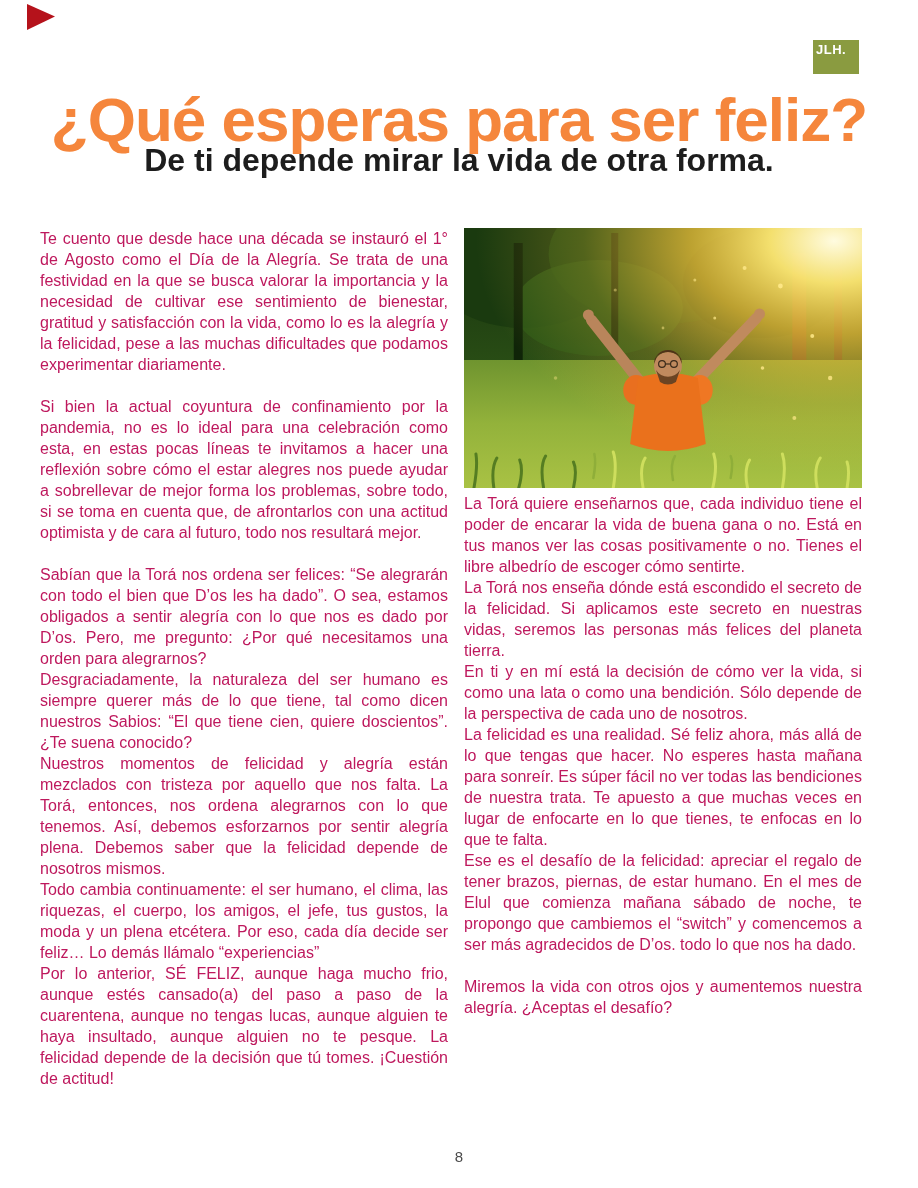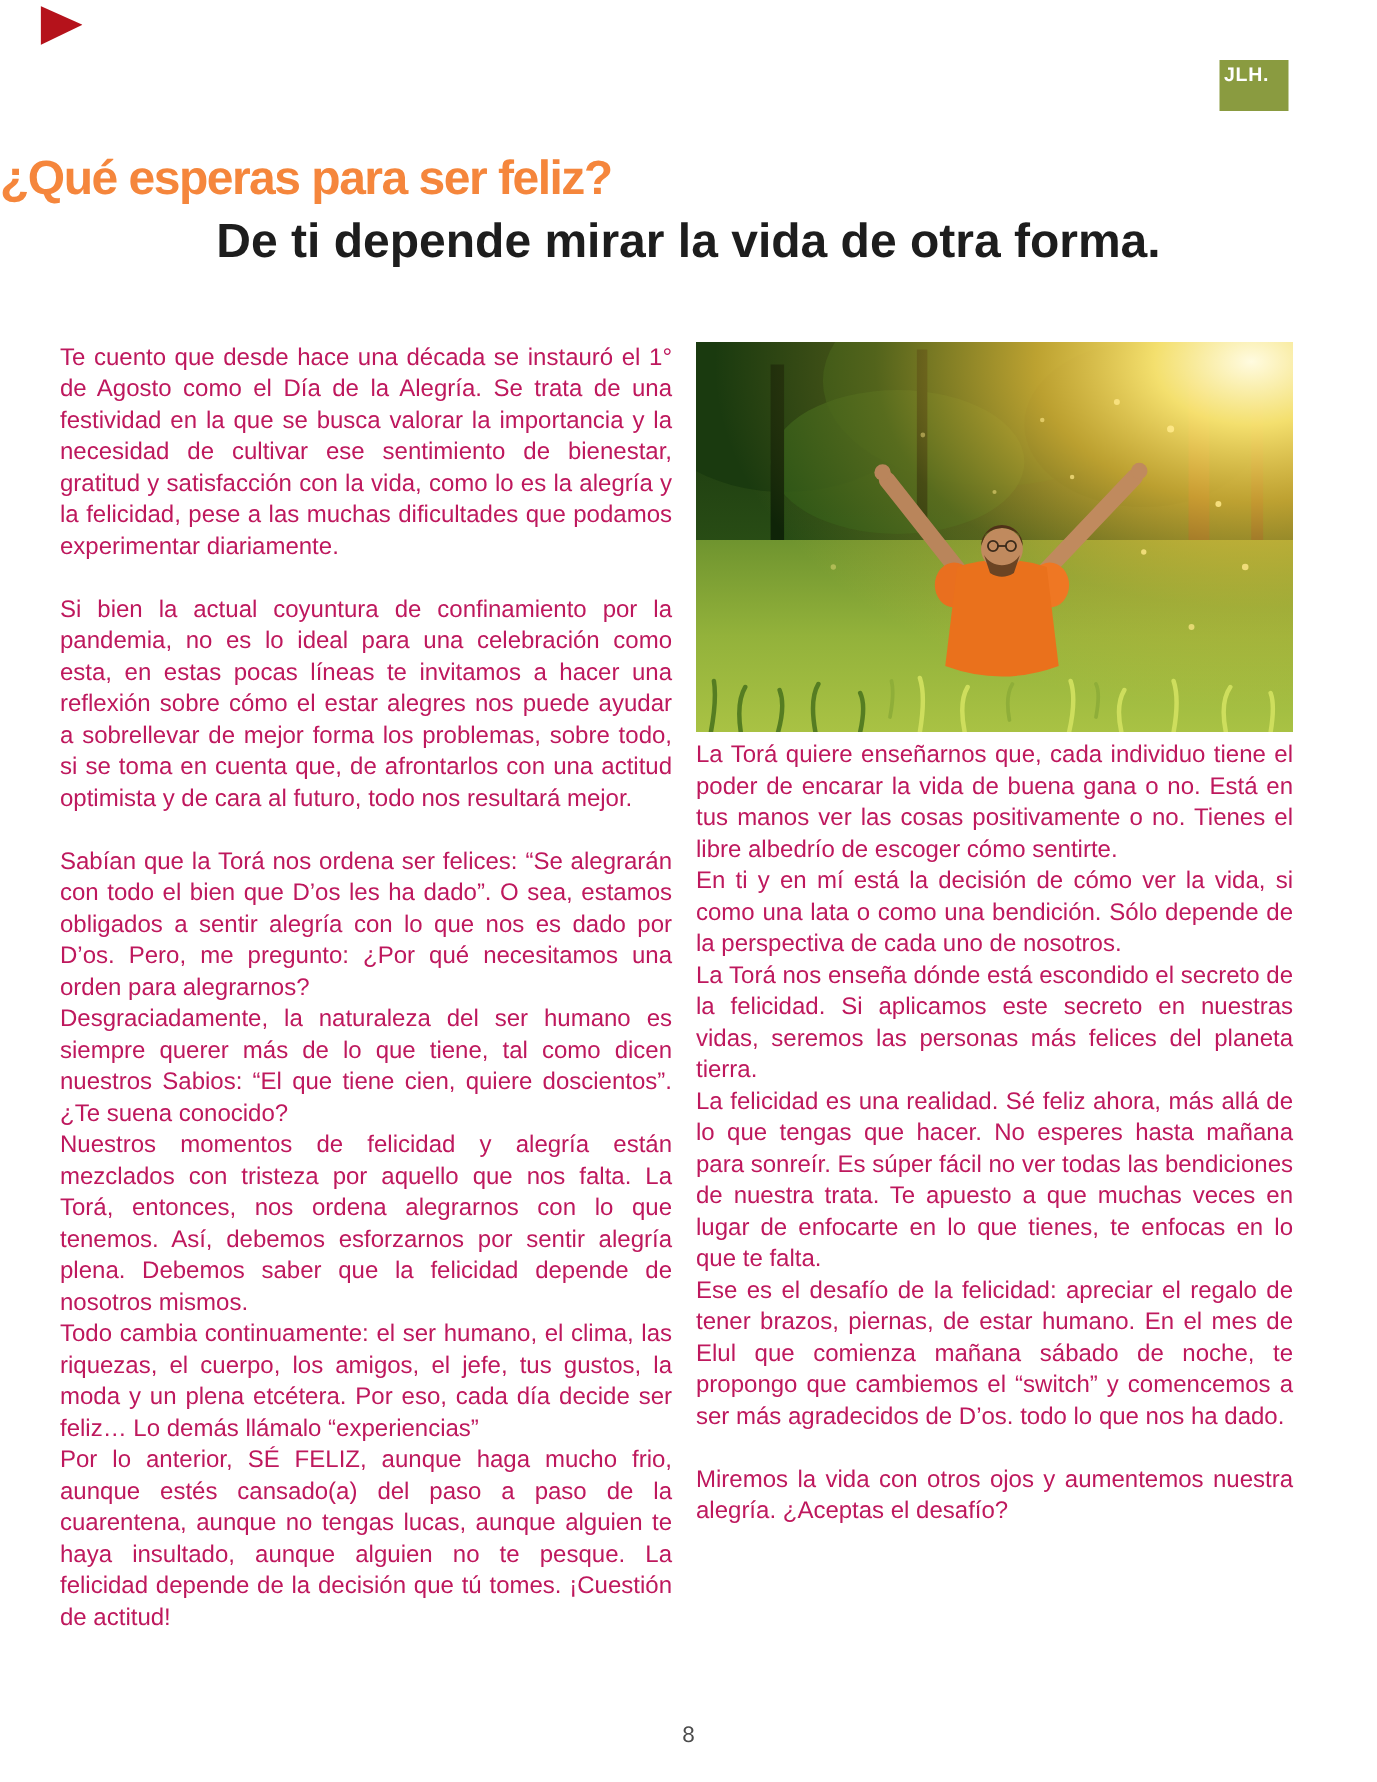--- a/index.html
+++ b/index.html
@@ -10,22 +10,22 @@
   .corner-triangle{
     position:absolute;left:27px;top:4px;width:28px;height:26px;
     background:#b5121b;clip-path:polygon(0 0,100% 48%,0 100%);
   }
   .logo{
     position:absolute;left:813px;top:40px;width:46px;height:34px;
     background:#8a9b40;color:#ffffff;font-weight:bold;font-size:13px;
     line-height:20px;padding-left:3px;letter-spacing:.5px;box-sizing:border-box;
   }
   .title{
-    position:absolute;top:100px;left:0;width:100%;text-align:left;
-    color:#f5863c;font-size:32px;font-weight:800;letter-spacing:-1px;
+    position:absolute;top:84px;left:0;width:100%;text-align:center;
+    color:#f5863c;font-size:62px;font-weight:800;letter-spacing:-1px;
   }
   .subtitle{
     position:absolute;top:142px;left:0;width:100%;text-align:center;
     color:#1d1d1d;font-size:32px;font-weight:700;
   }
   .col{
     position:absolute;top:228px;font-size:16px;line-height:21px;
     color:#be185d;text-align:justify;
   }
   .col-left{left:40px;width:408px;}
@@ -126,22 +126,22 @@
           <circle cx="368" cy="150" r="2.2" opacity="0.8"></circle>
           <circle cx="152" cy="62" r="1.6" opacity="0.45"></circle>
           <circle cx="92" cy="150" r="1.8" opacity="0.4"></circle>
           <circle cx="232" cy="52" r="1.5" opacity="0.6"></circle>
           <circle cx="332" cy="190" r="2" opacity="0.7"></circle>
           <circle cx="200" cy="100" r="1.4" opacity="0.5"></circle>
         </g>
       </svg>
     </div>
     <p>La Torá quiere enseñarnos que, cada individuo tiene el poder de encarar la vida de buena gana o no. Está en tus manos ver las cosas positivamente o no. Tienes el libre albedrío de escoger cómo sentirte.</p>
+    <p>La Torá nos enseña dónde está escondido el secreto de la felicidad. Si aplicamos este secreto en nuestras vidas, seremos las personas más felices del planeta tierra.</p>
     <p>En ti y en mí está la decisión de cómo ver la vida, si como una lata o como una bendición. Sólo depende de la perspectiva de cada uno de nosotros.</p>
-    <p>La Torá nos enseña dónde está escondido el secreto de la felicidad. Si aplicamos este secreto en nuestras vidas, seremos las personas más felices del planeta tierra.</p>
     <p>La felicidad es una realidad.  Sé feliz ahora, más allá de lo que tengas que hacer. No esperes hasta mañana para sonreír.  Es súper fácil no ver todas las bendiciones de nuestra trata.  Te apuesto a que muchas veces en lugar de enfocarte en lo que tienes, te enfocas en lo que te falta.</p>
     <p class="gap">Ese es el desafío de la felicidad: apreciar el regalo de tener brazos, piernas, de estar humano.  En el mes de Elul que comienza mañana sábado de noche, te propongo que cambiemos el “switch” y comencemos a ser más agradecidos de D’os. todo lo que nos ha dado.</p>
     <p>Miremos la vida con otros ojos y aumentemos nuestra alegría. ¿Aceptas el desafío?</p>
   </div>
 
   <div class="page-number">8</div>
 
 </div>
 
 </body></html>

